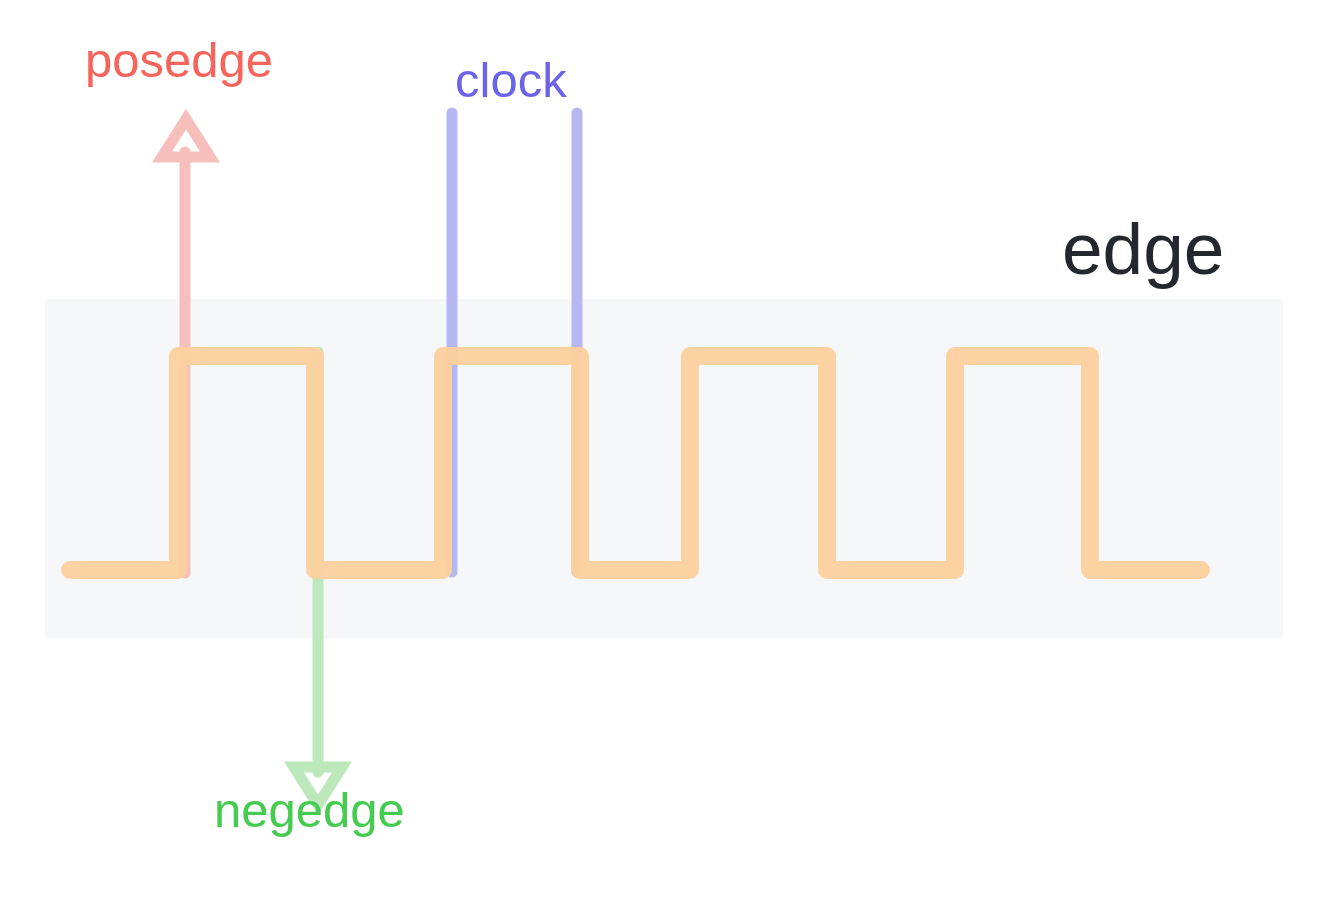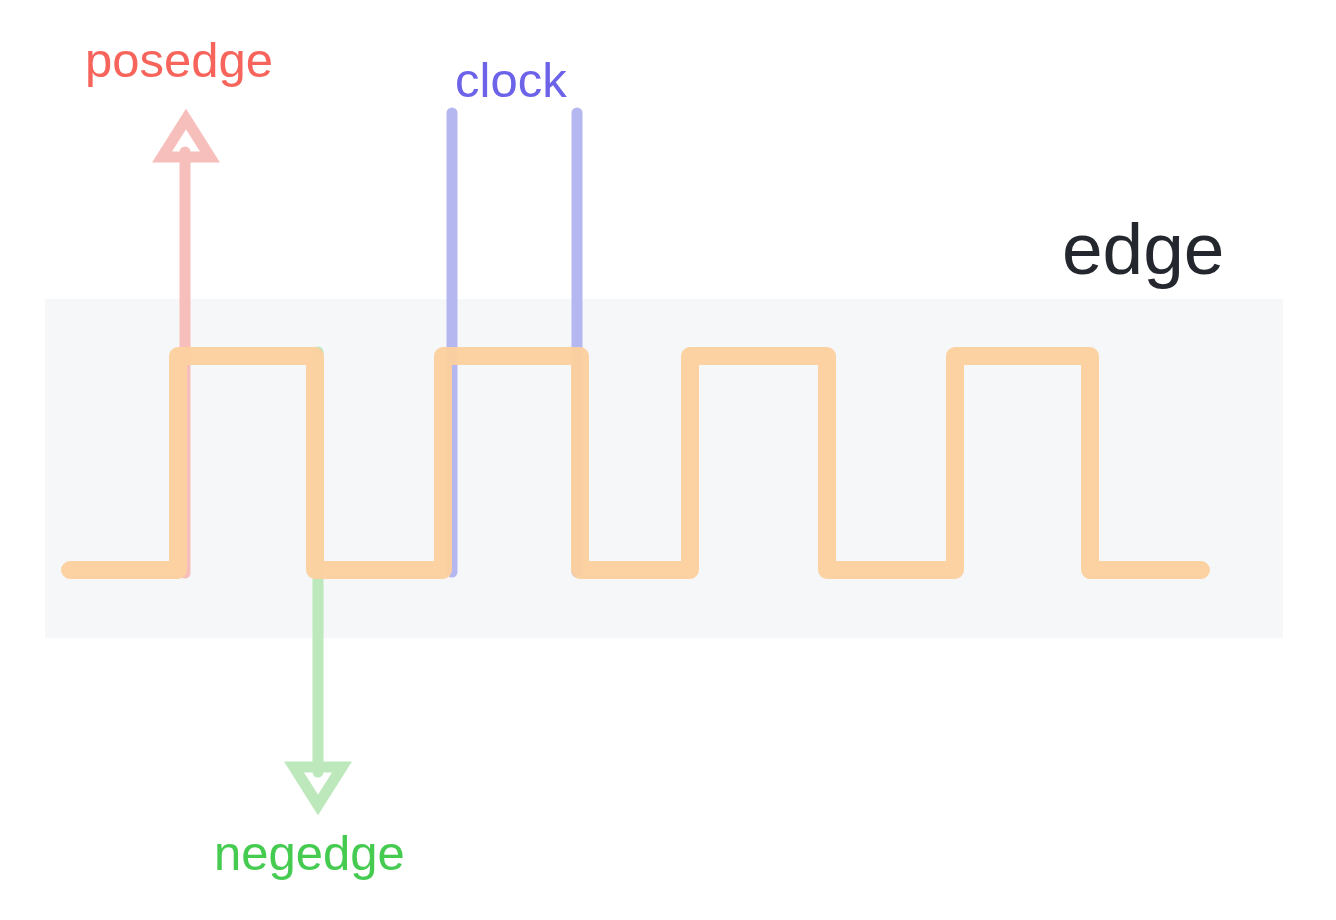--- a/index.html
+++ b/index.html
@@ -40,21 +40,21 @@
     color: #F7645C;
   }
   #edge-label {
     left: 455px;
     top: 56px;
     font-size: 49px;
     color: #6C63E8;
   }
   #negedge-label {
     left: 214px;
-    top: 829px;
+    top: 786px;
     font-size: 49px;
     color: #45CB50;
   }
   #clock-label {
     left: 1062px;
     top: 212px;
     font-size: 73px;
     color: #24272E;
   }
 </style>

